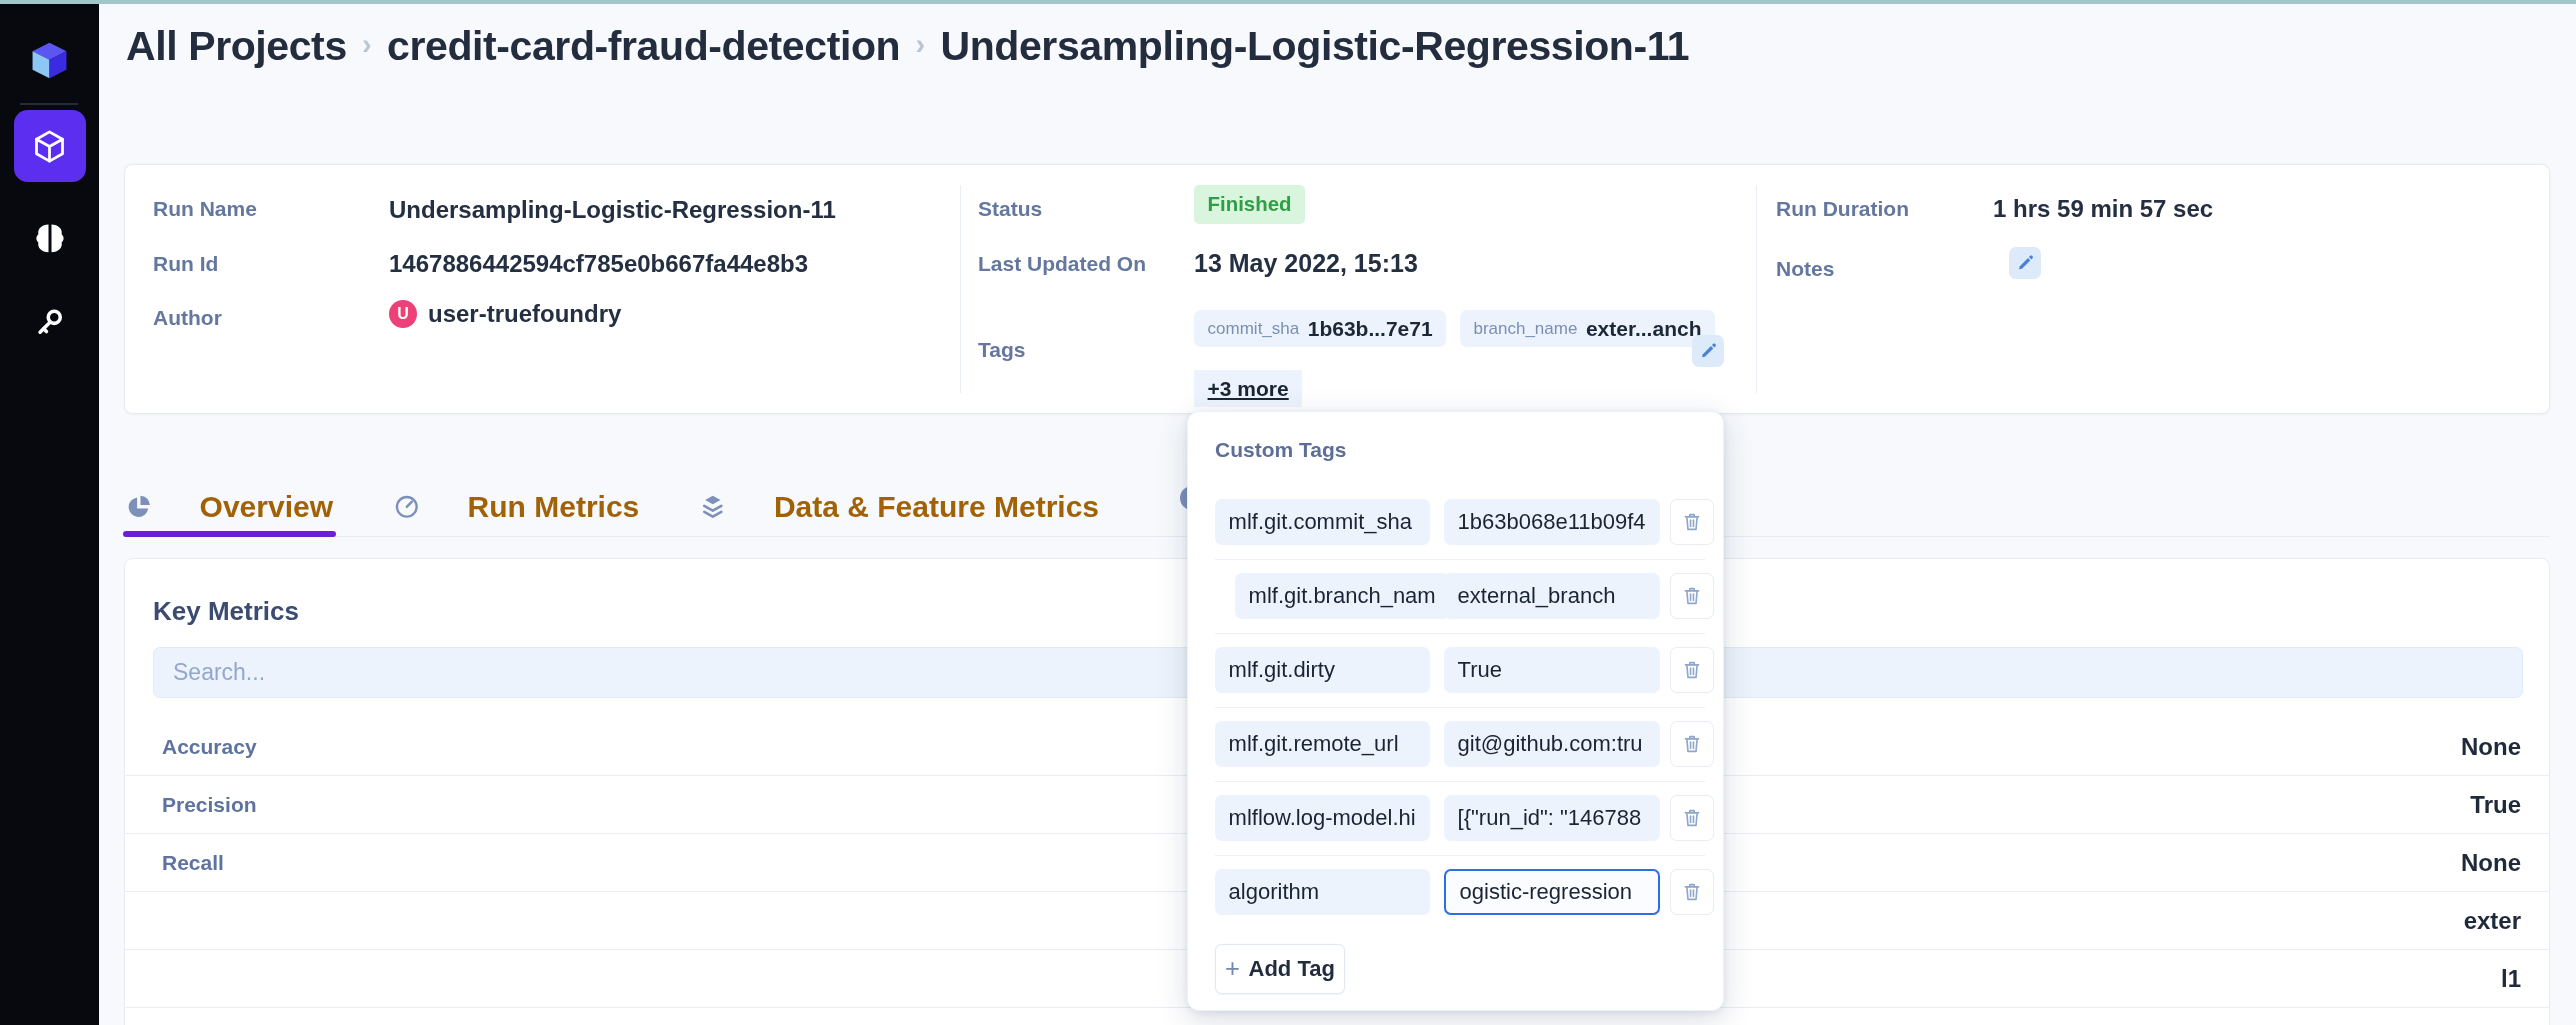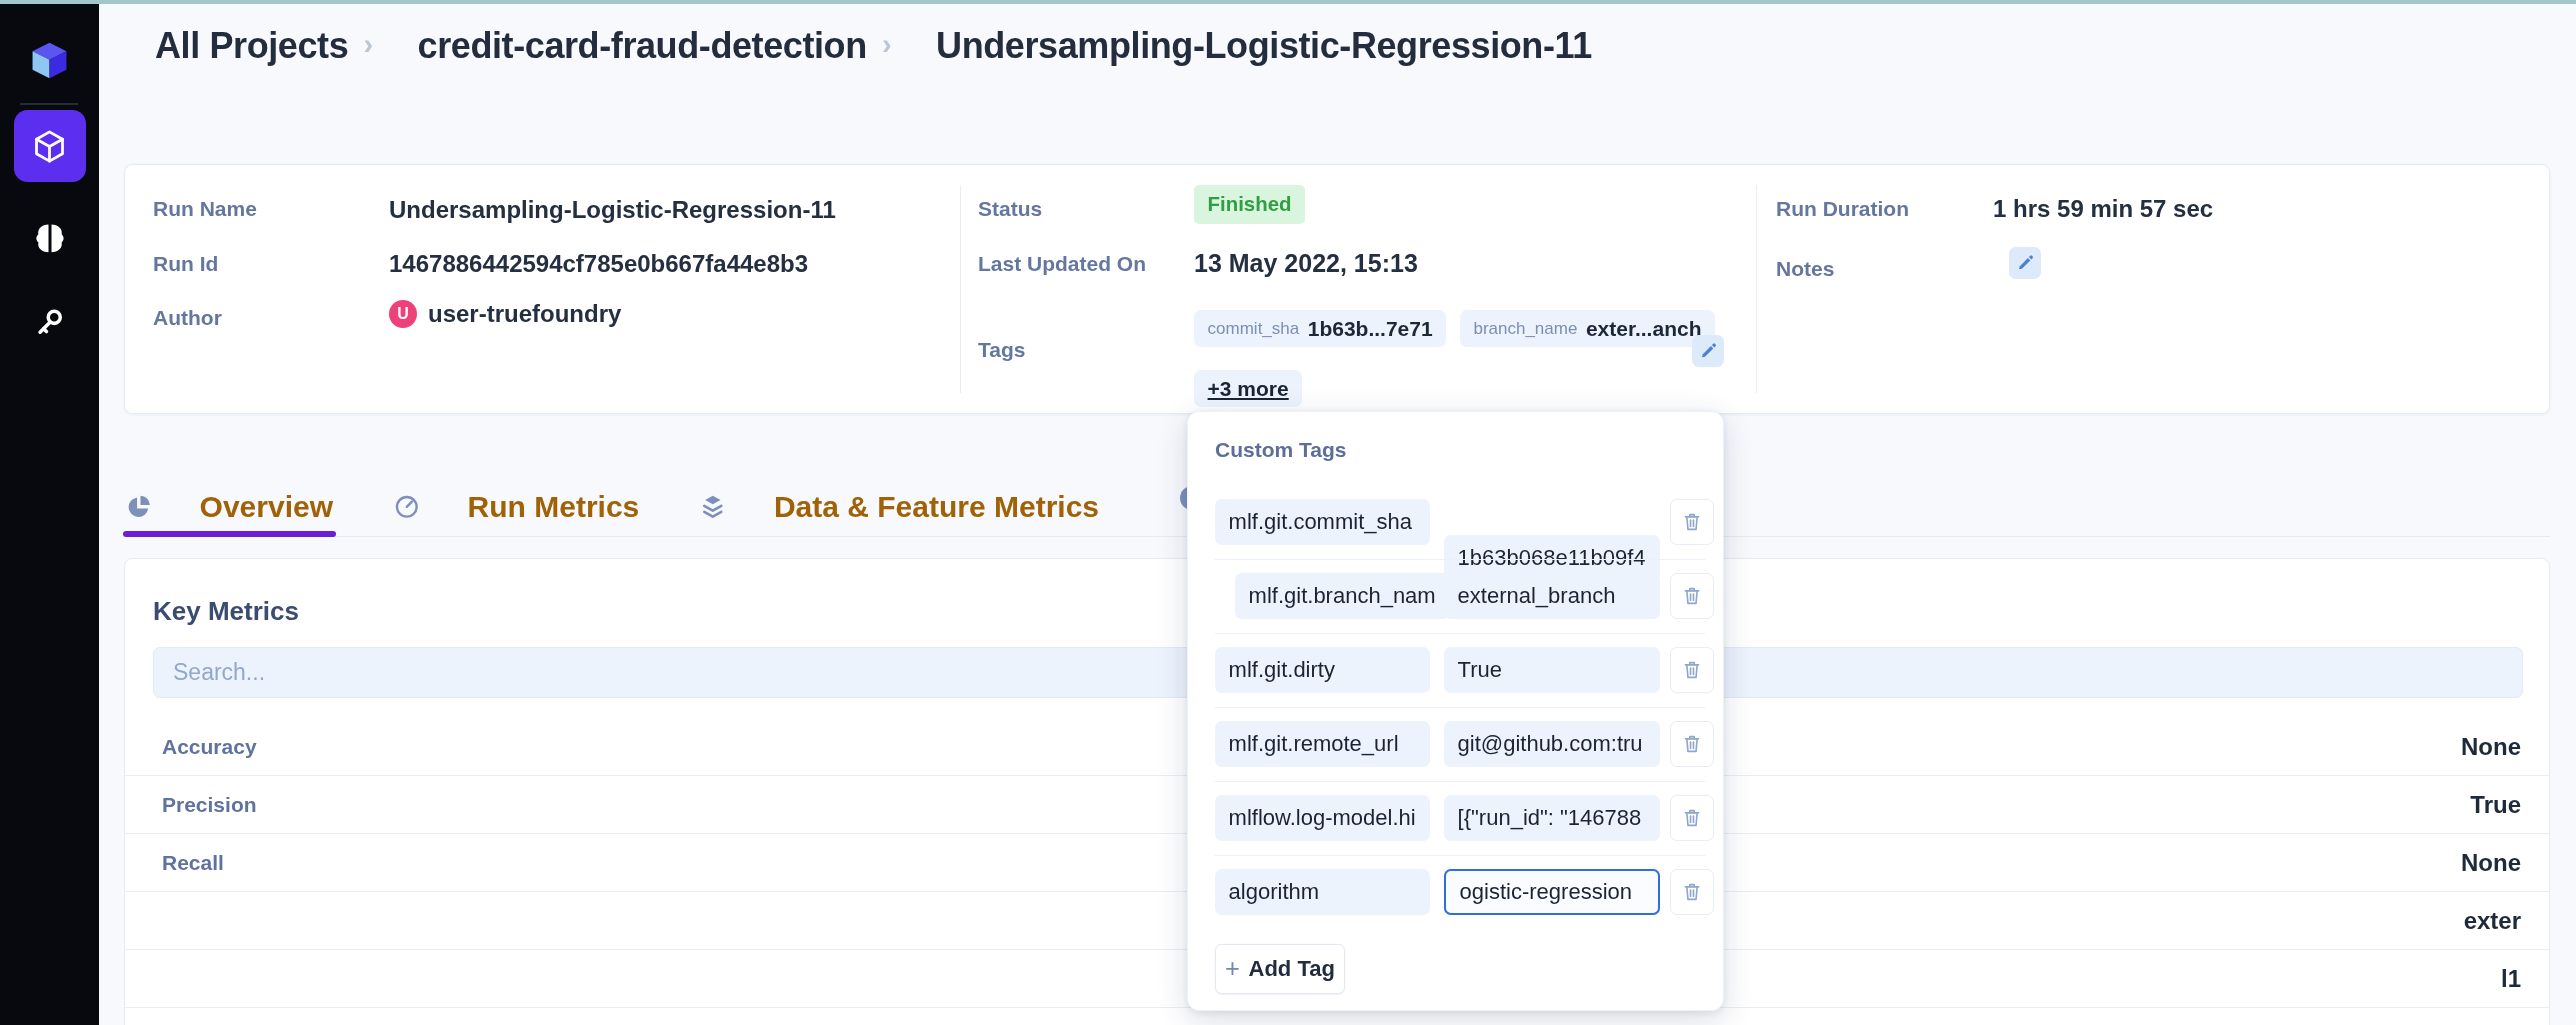--- a/index.html
+++ b/index.html
@@ -9,40 +9,40 @@
   .top-strip{position:absolute;left:0;top:0;width:2576px;height:4.3px;background:#a2c6c9;z-index:90;}
   
   .sidebar{position:absolute;left:0;top:4.3px;width:99px;height:1021px;background:#07090e;z-index:80;}
   .sb-logo{position:absolute;left:29px;top:37px;width:41px;height:39px;cursor:pointer;}
   .sb-divider{position:absolute;left:20.4px;top:99px;width:58px;height:1.7px;background:#262c35;}
   .sb-btn{position:absolute;left:13.6px;width:72px;height:72px;border-radius:13.6px;
           display:flex;align-items:center;justify-content:center;cursor:pointer;}
   .sb-btn.active{background:#5b2ef0;}
   
   .breadcrumb{position:absolute;left:126px;top:22px;height:48px;display:flex;align-items:center;z-index:5;}
-  .crumb{font-size:36px;font-weight:800;color:#232d3e;letter-spacing:-0.4px;white-space:nowrap;margin-left:29px;}
+  .crumb{font-size:41px;font-weight:800;color:#232d3e;letter-spacing:-0.4px;white-space:nowrap;}
   .crumb-sep{font-size:29px;color:#bcc5d2;font-weight:600;margin:0 15.3px;transform:translateY(-1.7px);}
   
   .info-card{position:absolute;left:124px;top:164px;width:2426px;height:250px;background:#fff;
              border:0.9px solid #e6ebf3;border-radius:8.5px;box-shadow:0 0.9px 2.6px rgba(16,42,83,.05);
              box-sizing:border-box;z-index:10;}
   .field-label{position:absolute;font-size:21px;font-weight:600;color:#64779f;white-space:nowrap;}
   .field-value{position:absolute;font-size:24px;font-weight:600;color:#242f42;white-space:nowrap;}
   .col-divider{position:absolute;top:20.4px;bottom:20.4px;width:0.9px;background:#e9edf4;}
   .badge{display:inline-block;font-size:20.4px;font-weight:600;color:#2f9e44;background:#d9f5de;
          border-radius:5.1px;padding:7.7px 13.6px;}
   .author-wrap{display:flex;align-items:center;gap:11px;}
   .avatar{width:28px;height:28px;border-radius:50%;background:#ef4179;color:#fff;font-size:16px;
           font-weight:700;display:flex;align-items:center;justify-content:center;}
   .chip-list{position:absolute;left:1069px;top:145px;display:flex;gap:13.6px;}
   .chip{height:37px;background:#edf3fc;border-radius:6.8px;display:flex;align-items:center;
         gap:8.5px;padding:0 13.6px;white-space:nowrap;}
   .chip-key{font-size:17px;color:#7a8fb4;}
   .chip-val{font-size:21px;font-weight:600;color:#1c2738;}
-  .more-chip{position:absolute;left:1069px;top:205px;height:37px;background:#edf3fc;border-radius:7px;
+  .more-chip{position:absolute;left:1069px;top:205px;height:37px;background:#edf3fc;border-radius:0;
              display:flex;align-items:center;padding:0 13.6px;font-size:21px;font-weight:700;color:#1b2433;
              text-decoration:underline;cursor:pointer;}
   .pencil-btn{position:absolute;width:32px;height:32px;background:#ddeafa;border-radius:6.8px;
               display:flex;align-items:center;justify-content:center;cursor:pointer;}
   
   .tabbar-line{position:absolute;left:124px;top:536px;width:2426px;height:0.9px;background:#e6ebf2;z-index:4;}
   .tabs{position:absolute;left:126px;top:477px;height:60px;display:flex;gap:61px;align-items:stretch;z-index:5;}
   .tab{position:relative;display:flex;align-items:center;gap:11px;cursor:pointer;}
   .tab-label{font-size:30px;font-weight:700;color:#a16207;white-space:nowrap;margin-left:37px;}
   .tab.active::after{content:"";position:absolute;left:-2.6px;right:-2.6px;bottom:0;height:6px;
@@ -237,21 +237,21 @@
       </div>
   </div>
 
   <div class="frag-rect"></div>
   <div class="frag-line"></div>
 
   <div class="popup">
     <div class="ct-title">Custom Tags</div>
     <div id="ct-rows">
         <div class="ct-input ct-key" style="top: 87px;">mlf.git.commit_sha</div>
-        <div class="ct-input ct-val" style="top: 87px; margin-top: 36px;">1b63b068e11b09f4</div>
+        <div class="ct-input ct-val" style="top: 87px;">1b63b068e11b09f4</div>
         <div class="ct-trash" style="top: 87px;">
           <svg width="22" height="22" viewBox="0 0 30 30" fill="none" stroke="#8fa6cc" stroke-width="2.2" stroke-linecap="round" stroke-linejoin="round">
             <path d="M6 8 H24"></path>
             <path d="M12 8 V5 H18 V8"></path>
             <path d="M8 8 L9.5 25 H20.5 L22 8"></path>
             <path d="M13 12.5 V21"></path>
             <path d="M17 12.5 V21"></path>
           </svg>
         </div>
         <div class="ct-sep" style="top: 147px;"></div>

